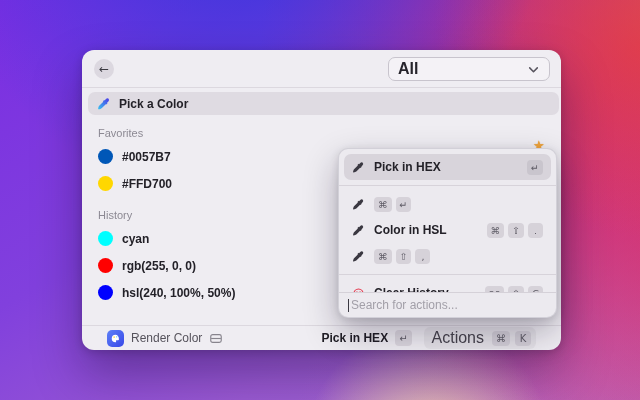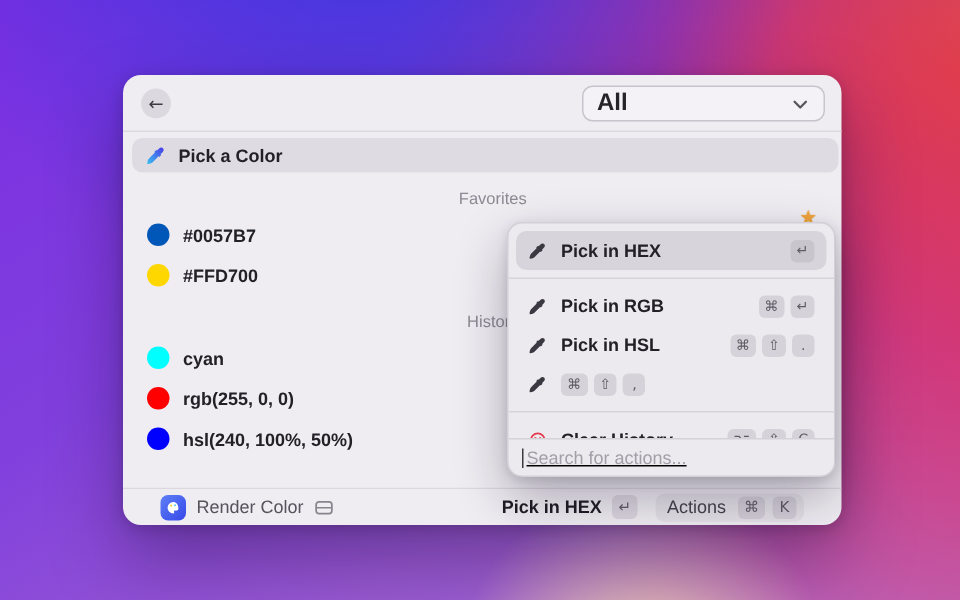--- a/index.html
+++ b/index.html
@@ -37,60 +37,60 @@
   .dropdown { position:absolute; right:11px; top:7px; width:162px; height:24px;
               border:1px solid #c8c4cd; border-radius:7px; background:rgba(255,255,255,.30);
               display:flex; align-items:center; padding:0 9px; }
   .dropdown-label { font-size:16px; font-weight:700; color:#26242b; flex:1; }
 
   
   .list { padding:4px 2px 0 6px; }
   .cmd-row { height:23px; border-radius:7px; background:#dfdbe2; display:flex; align-items:center;
              padding:0 9px; gap:8px; }
   .cmd-label { font-size:12px; font-weight:600; color:#232128; }
-  .sec-label { font-size:11px; font-weight:500; color:#8c8993; margin:12px 0 4px 10px;text-align:center; }
+  .sec-label { font-size:11px; font-weight:500; color:#8c8993; margin:12px 0 4px 10px; }
   .row { height:27px; display:flex; align-items:center; padding:0 10px; gap:9px; border-radius:7px; }
   .dot { width:15px; height:15px; border-radius:50%; flex:0 0 auto; }
   .row-label { font-size:12px; font-weight:600; color:#232128; }
 
   
   .footer { position:absolute; left:0; right:0; bottom:0; height:25px; border-top:1px solid #dcd8df;
             border-radius:0 0 12px 12px; display:flex; align-items:center; padding:0 25px; }
   .appicon { width:17px; height:17px; border-radius:5px; background:linear-gradient(135deg,#5e80f7,#3747e8);
              display:flex; align-items:center; justify-content:center; flex:0 0 auto; }
   .app-name { font-size:12px; font-weight:500; color:#56535c; margin:0 7px; }
   .spacer { flex:1; }
   .primary-action { display:flex; align-items:center; gap:7px; }
   .primary-label { font-size:12px; font-weight:700; color:#1f1d24; }
   .kbadge { min-width:16px; height:16px; padding:0 4px; border-radius:4px; background:#dbd7de;
             color:#5f5c66; font-family:"DejaVu Sans", sans-serif; font-size:10px;
             display:flex; align-items:center; justify-content:center; }
   .actions-btn { display:flex; align-items:center; gap:5px; margin-left:12px;
                  background:rgba(0,0,0,.045); border-radius:6px; padding:2px 5px; }
-  .actions-label { font-size:12px; font-weight:500; color:#46434c; margin:0 3px; }
+  .actions-label { font-size:16px; font-weight:500; color:#46434c; margin:0 3px; }
   .actions-btn .kbadge { background:#d3cfd7; height:15px; }
 
   
   .fav-star { position:absolute; left:533px; top:139px; z-index:3; color:#f0a43c; font-size:13px;
               font-family:"DejaVu Sans", sans-serif; line-height:1; text-shadow:0 0 1px #d98f2a; }
 
   
   .popup { position:absolute; left:338px; top:148px; width:219px; height:170px; z-index:10;
            background:#eceaef; border:1px solid rgba(60,50,80,.14); border-radius:10px;
            box-shadow:0 14px 34px rgba(20,10,40,.30), 0 2px 8px rgba(0,0,0,.12); overflow:hidden; }
   .p-list { position:absolute; top:0; left:0; right:0; bottom:25px; overflow:hidden; padding:5px; }
   .p-row { height:26px; border-radius:7px; display:flex; align-items:center; padding:0 8px; gap:9px; }
   .p-row.sel { background:#d8d4db; }
   .p-label { font-size:12px; font-weight:600; color:#232128; flex:1; }
   .p-keys { display:flex; gap:4px; }
   .p-keys .kbadge { background:#d6d2d9; min-width:15px; height:15px; font-size:9.5px; }
   .p-row.sel .kbadge { background:#c9c5cd; }
   .p-div { border-top:1px solid #d7d3da; margin:5px -5px; }
   .p-search { position:absolute; left:0; right:0; bottom:0; height:25px; border-top:1px solid #d5d1d8;
-              display:flex; align-items:center; padding:0 9px;text-decoration:underline; }
+              display:flex; align-items:center; padding:0 9px; }
   .caret { width:1px; height:13px; background:#3a3841; margin-right:2px; }
   .p-placeholder { font-size:12px; color:#a29fa8; }
 
   .icon16 { width:14px; height:14px; flex:0 0 auto; }
   .icon-sm { width:13px; height:13px; flex:0 0 auto; }
 </style>
 </head>
 <body>
 
 <svg width="0" height="0" style="position:absolute">
@@ -192,32 +192,31 @@
         <span class="kbadge">↵</span>
       </span>
     </div>
 
     <div class="p-div"></div>
 
     <div class="p-row">
       <svg class="icon-sm" viewBox="0 0 16 16">
           <use href="#dropper" fill="#3a3841"></use>
         </svg>
-      <span class="p-label">Pick in RGB</span>
       <span class="p-keys">
         <span class="kbadge">⌘</span>
         <span class="kbadge">↵</span>
       </span>
     </div>
 
     <div class="p-row">
       <svg class="icon-sm" viewBox="0 0 16 16">
           <use href="#dropper" fill="#3a3841"></use>
         </svg>
-      <span class="p-label">Pick in HSL</span>
+      <span class="p-label">Color in HSL</span>
       <span class="p-keys">
         <span class="kbadge">⌘</span>
         <span class="kbadge">⇧</span>
         <span class="kbadge">.</span>
       </span>
     </div>
 
     <div class="p-row">
       <svg class="icon-sm" viewBox="0 0 16 16">
           <use href="#dropper" fill="#3a3841"></use>

